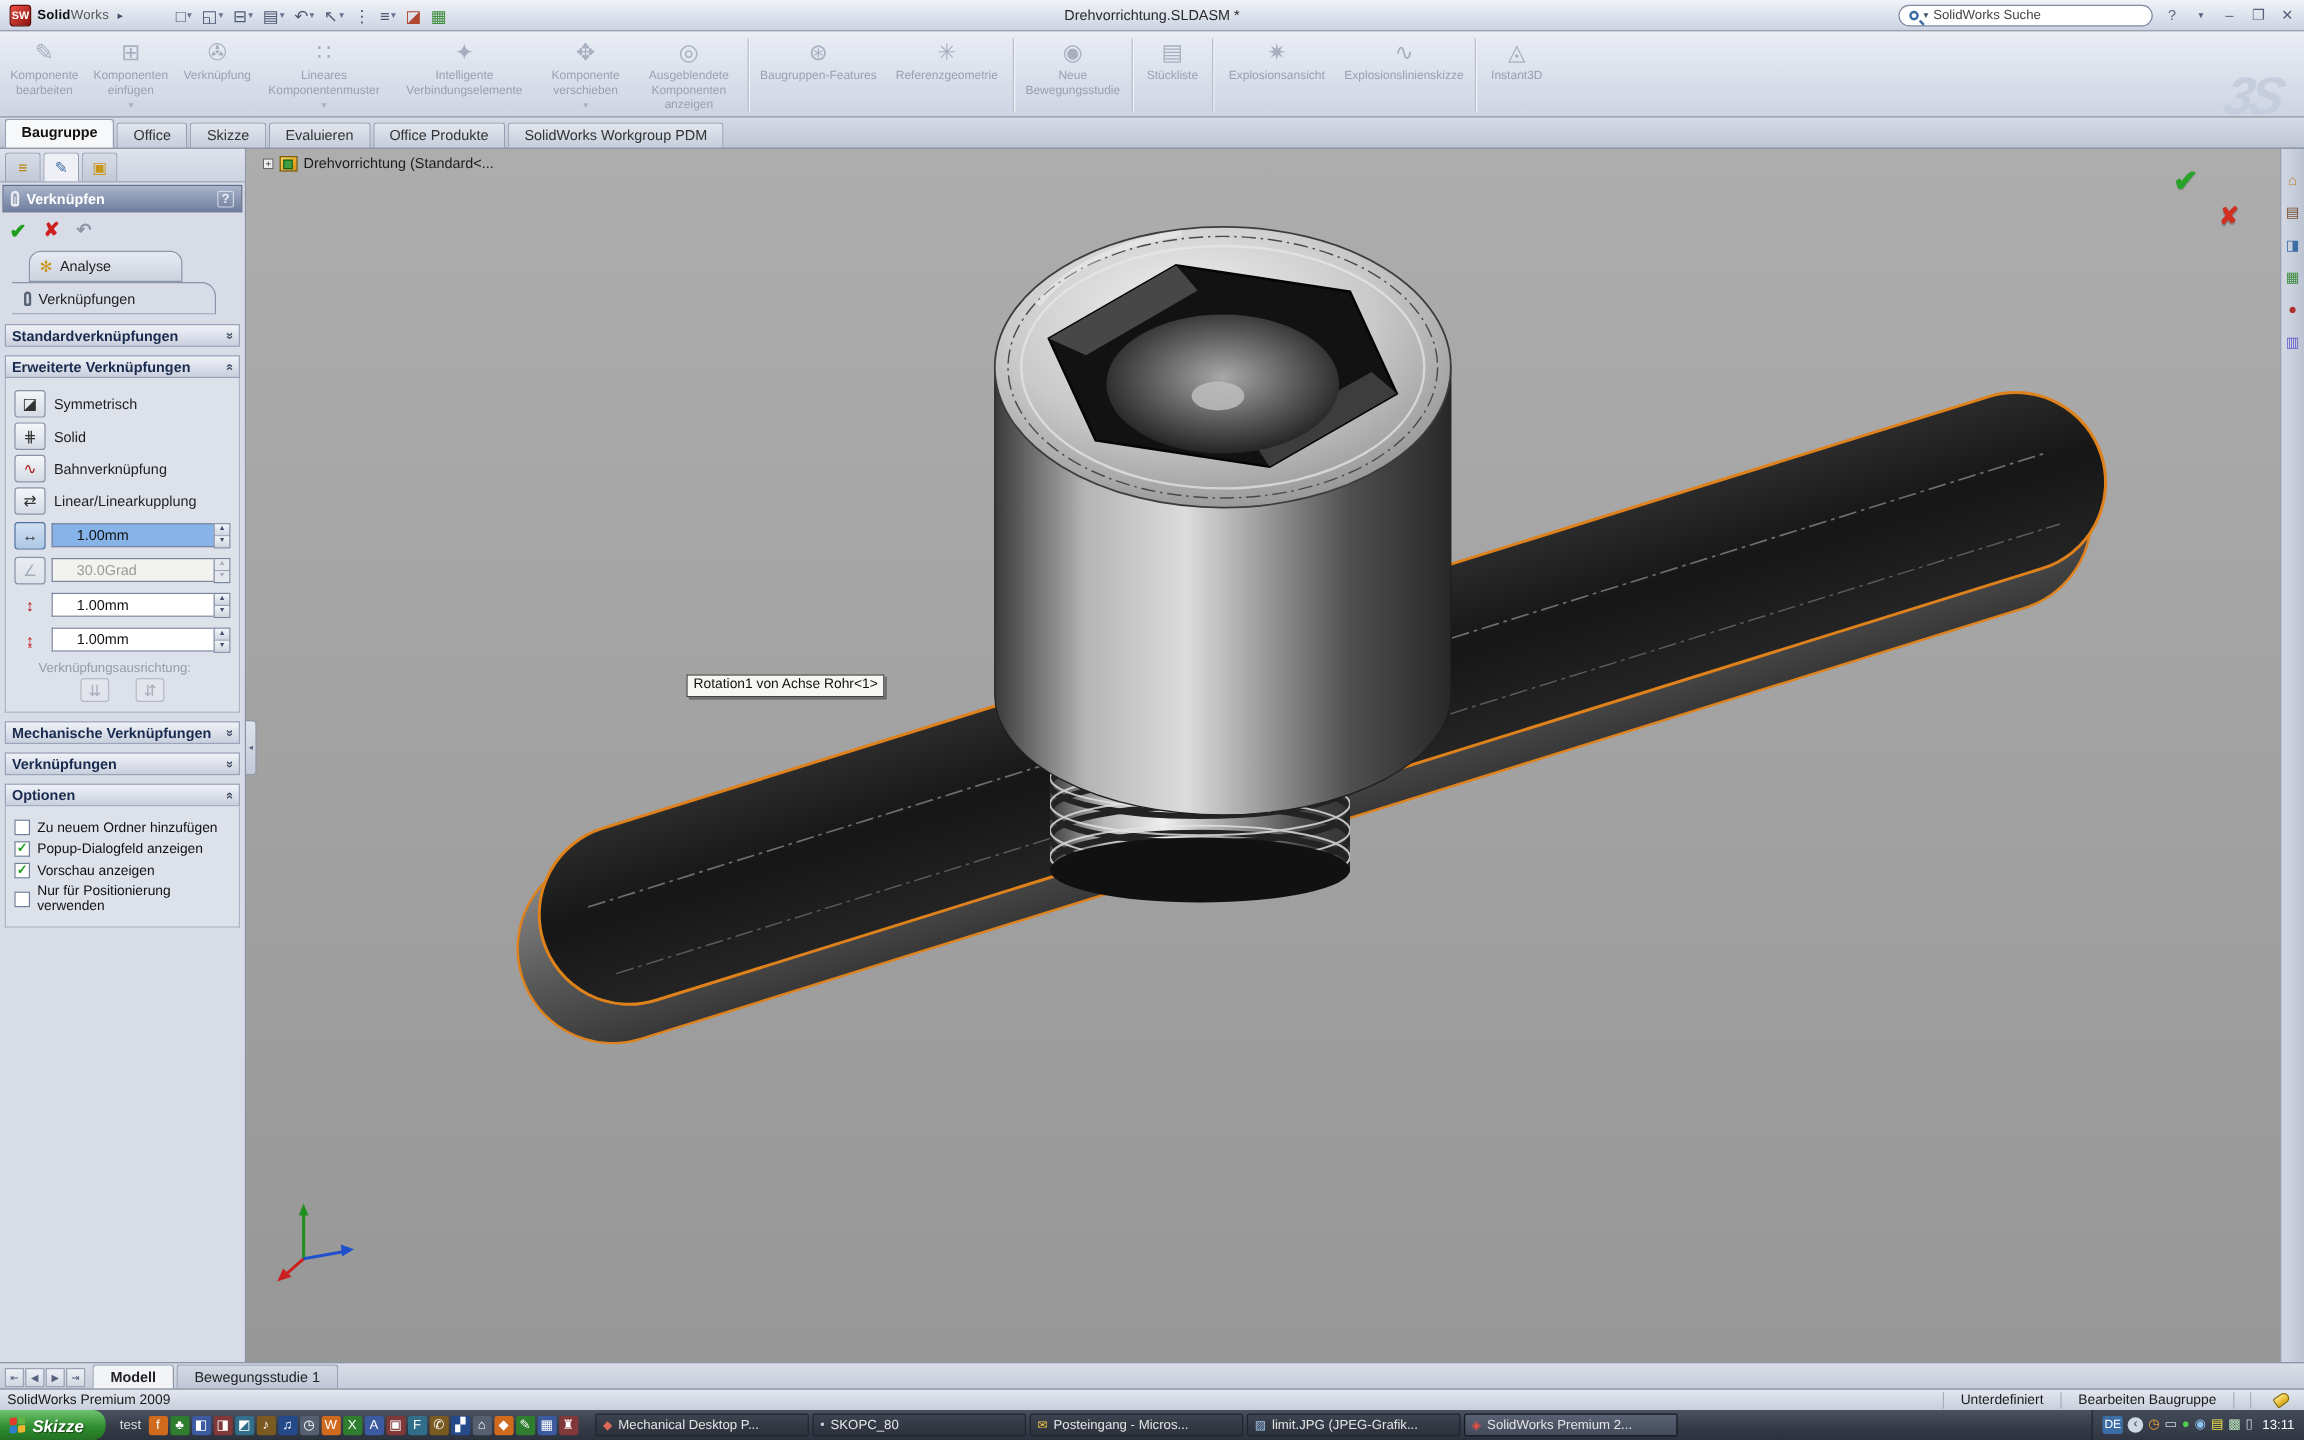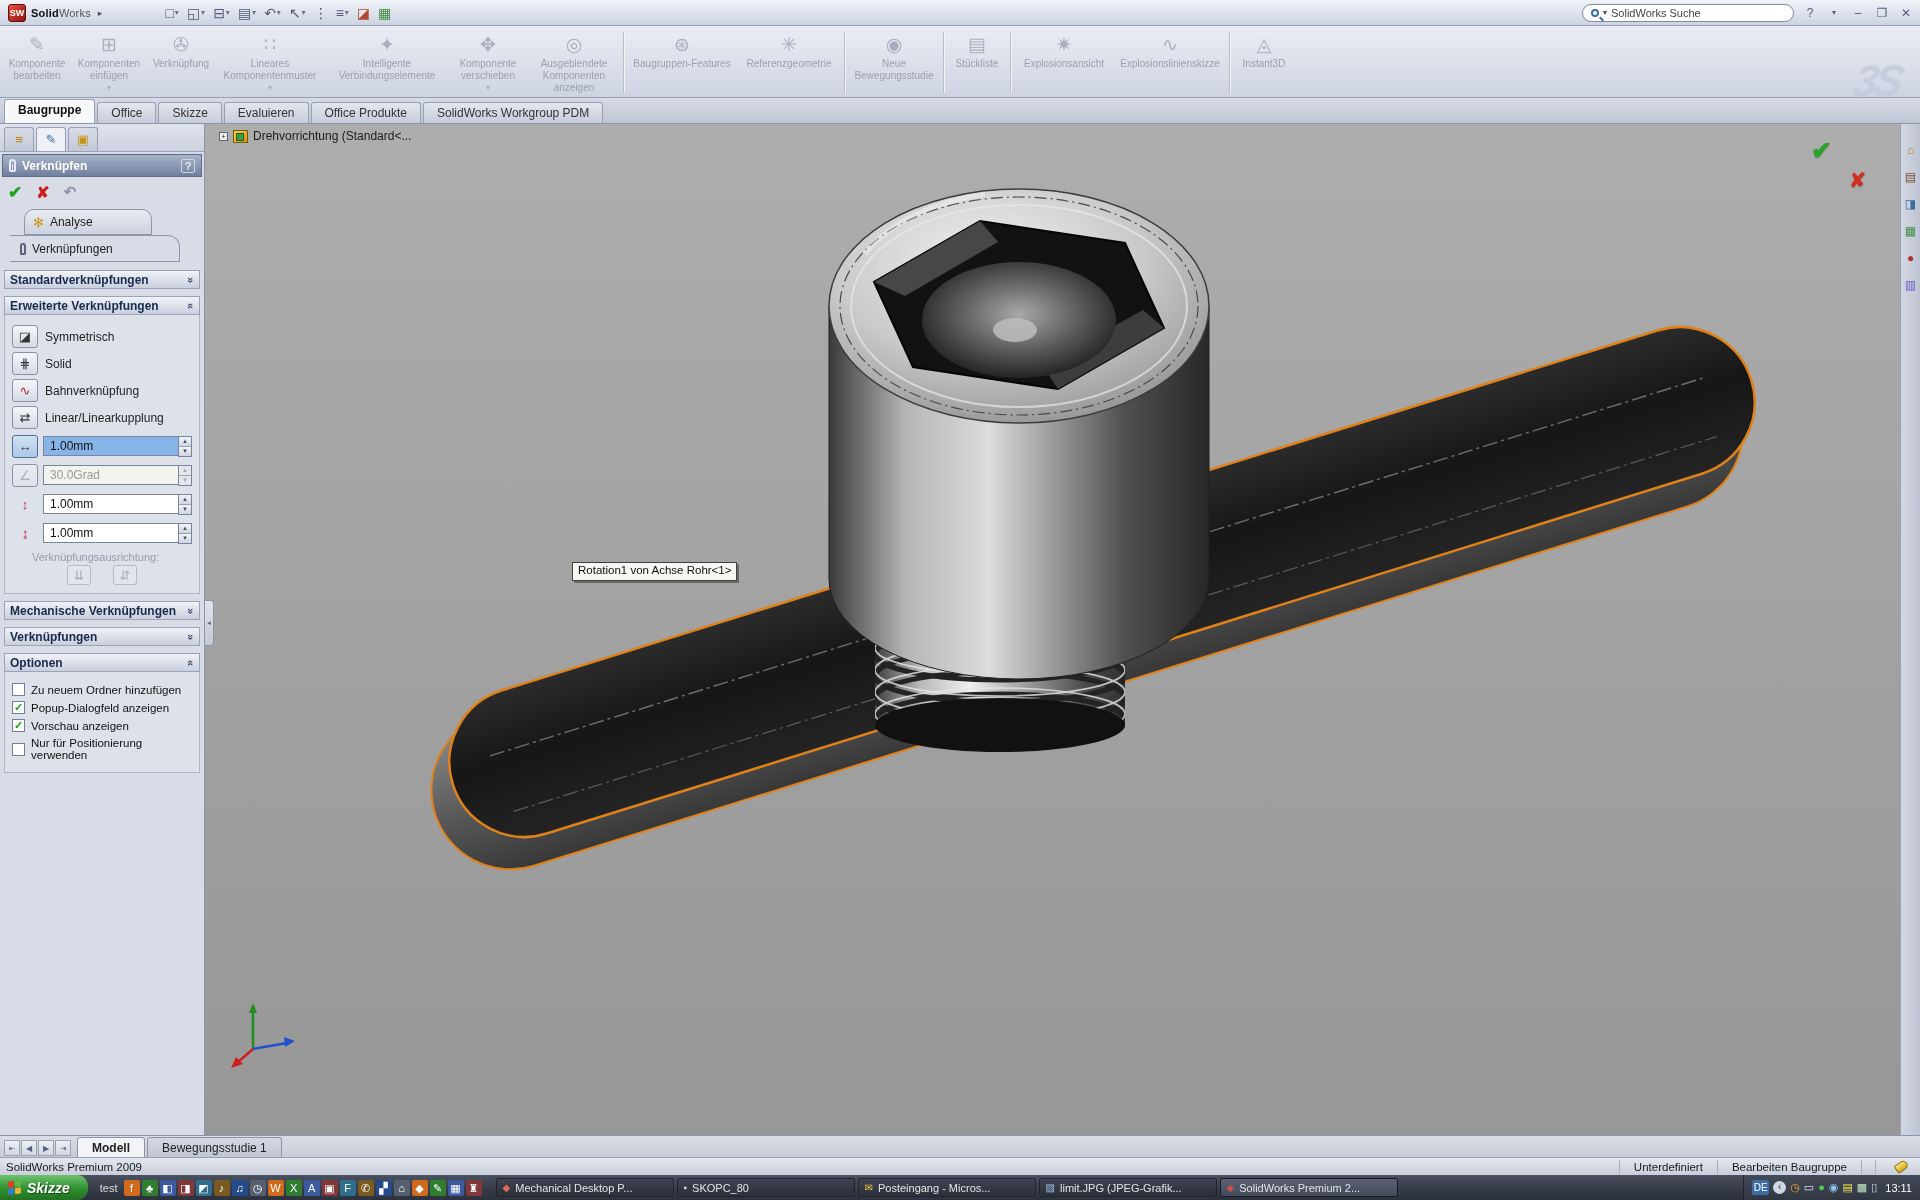--- a/index.html
+++ b/index.html
@@ -2,21 +2,21 @@
 <html><head>
 <meta charset="utf-8">
 <style>
 *{margin:0;padding:0;box-sizing:border-box}
 body{width:1920px;height:1200px;position:relative;overflow:hidden;
  font-family:"Liberation Sans",sans-serif;background:#9c9c9c;font-size:12px;color:#1a1a1a}
 
 
 .titlebar{position:absolute;left:0;top:0;width:1920px;height:26px;
  background:linear-gradient(#f0f3f8,#ccd3e2);border-bottom:1px solid #97a0b4;
- display:flex;align-items:center;padding:0 6px;gap:20px;z-index:50}
+ display:flex;align-items:center;padding:0 6px;gap:1px;z-index:50}
 .sw-logo{display:flex;align-items:center;gap:5px;padding:0 14px 0 2px}
 .sw-badge{width:18px;height:18px;border-radius:3px;background:linear-gradient(135deg,#ef5043,#8c1410);
  color:#fff;font-size:9px;font-weight:bold;display:flex;align-items:center;justify-content:center;border:1px solid #5f0d0a}
 .sw-name{font-size:11px;letter-spacing:.2px}
 .sw-name b{color:#111}.sw-name span{color:#555}
 .logo-arrow{color:#44506b;font-size:9px;margin-left:2px}
 .qb{display:flex;align-items:center;gap:2px;margin-left:26px}
 .qb-item{display:flex;align-items:center;gap:1px;padding:1px 3px;border-radius:2px}
 .qb-item .g{font-size:14px;color:#4e5a74}
 .qb-item .dd{font-size:8px;color:#6b7590}
@@ -95,21 +95,21 @@
 .advrow{display:flex;align-items:center;gap:7px;margin:4px 2px}
 .advbtn{width:26px;height:23px;flex:none;border:1px solid #8a93a6;border-radius:3px;
  background:linear-gradient(#f4f6f9,#d5dae4);display:flex;align-items:center;justify-content:center;font-size:13px;color:#333}
 .advlbl{font-size:12px;color:#1e1e1e}
 .numrow{display:flex;align-items:center;gap:5px;margin:6px 2px}
 .numrow .advbtn.red{color:#c01818}
 .numrow .advbtn.pressed{border:1px solid #4d6f9e;background:linear-gradient(#cfe0f2,#aec8e6)}
 .numrow .advbtn.dis{color:#a7adbb;background:linear-gradient(#e9ecf1,#dde1e9)}
 .numwrap{display:flex;flex:1}
 .num{flex:1;width:100px;height:20px;border:1px solid #7a849c;border-right:none;background:#fff;
- font-size:12px;padding:0 6px;font-family:"Liberation Sans",sans-serif;color:#111}
+ font-size:12px;padding:0 20px;font-family:"Liberation Sans",sans-serif;color:#111}
 .num.sel{background:#86b3e8}
 .num.dis{background:#f2f2ee;color:#9a9a9a}
 .spin{width:14px;display:flex;flex-direction:column;border:1px solid #7a849c}
 .spin span{flex:1;font-size:6px;line-height:9px;text-align:center;background:linear-gradient(#f2f4f8,#cfd5e0);color:#44506b;border-bottom:1px solid #9aa3b5}
 .spin span:last-child{border-bottom:none}
 .spin.dis span{color:#aab;background:#e4e7ec}
 .alignlbl{font-size:11px;color:#959ba9;margin:6px 0 2px;text-align:left;padding-left:22px}
 .alignbtns{display:flex;gap:22px;justify-content:center;padding-bottom:2px}
 .alignbtn{width:24px;height:20px;border:1px solid #b3b9c6;border-radius:3px;background:#e2e5ec;
  color:#a7adbb;font-size:13px;display:flex;align-items:center;justify-content:center}
@@ -232,20 +232,21 @@
         <span class="g">≡</span>
         <span class="dd">▾</span>
       </span>
     <span class="qb-item">
         <span class="g" style="color:#b0462e">◪</span>
       </span>
     <span class="qb-item">
         <span class="g" style="color:#3f8e3f">▦</span>
       </span>
   </div>
+  <div class="win-title">Drehvorrichtung.SLDASM *</div>
   <div class="tb-right">
     <div class="search-pill">
       <span class="mag"></span>
       <span class="dd">▾</span>
       <span class="ph">SolidWorks Suche</span>
     </div>
     <span class="tb-btn">?</span>
     <span class="tb-btn" style="font-size:8px">▾</span>
     <span class="tb-btn">–</span>
     <span class="tb-btn">❐</span>

